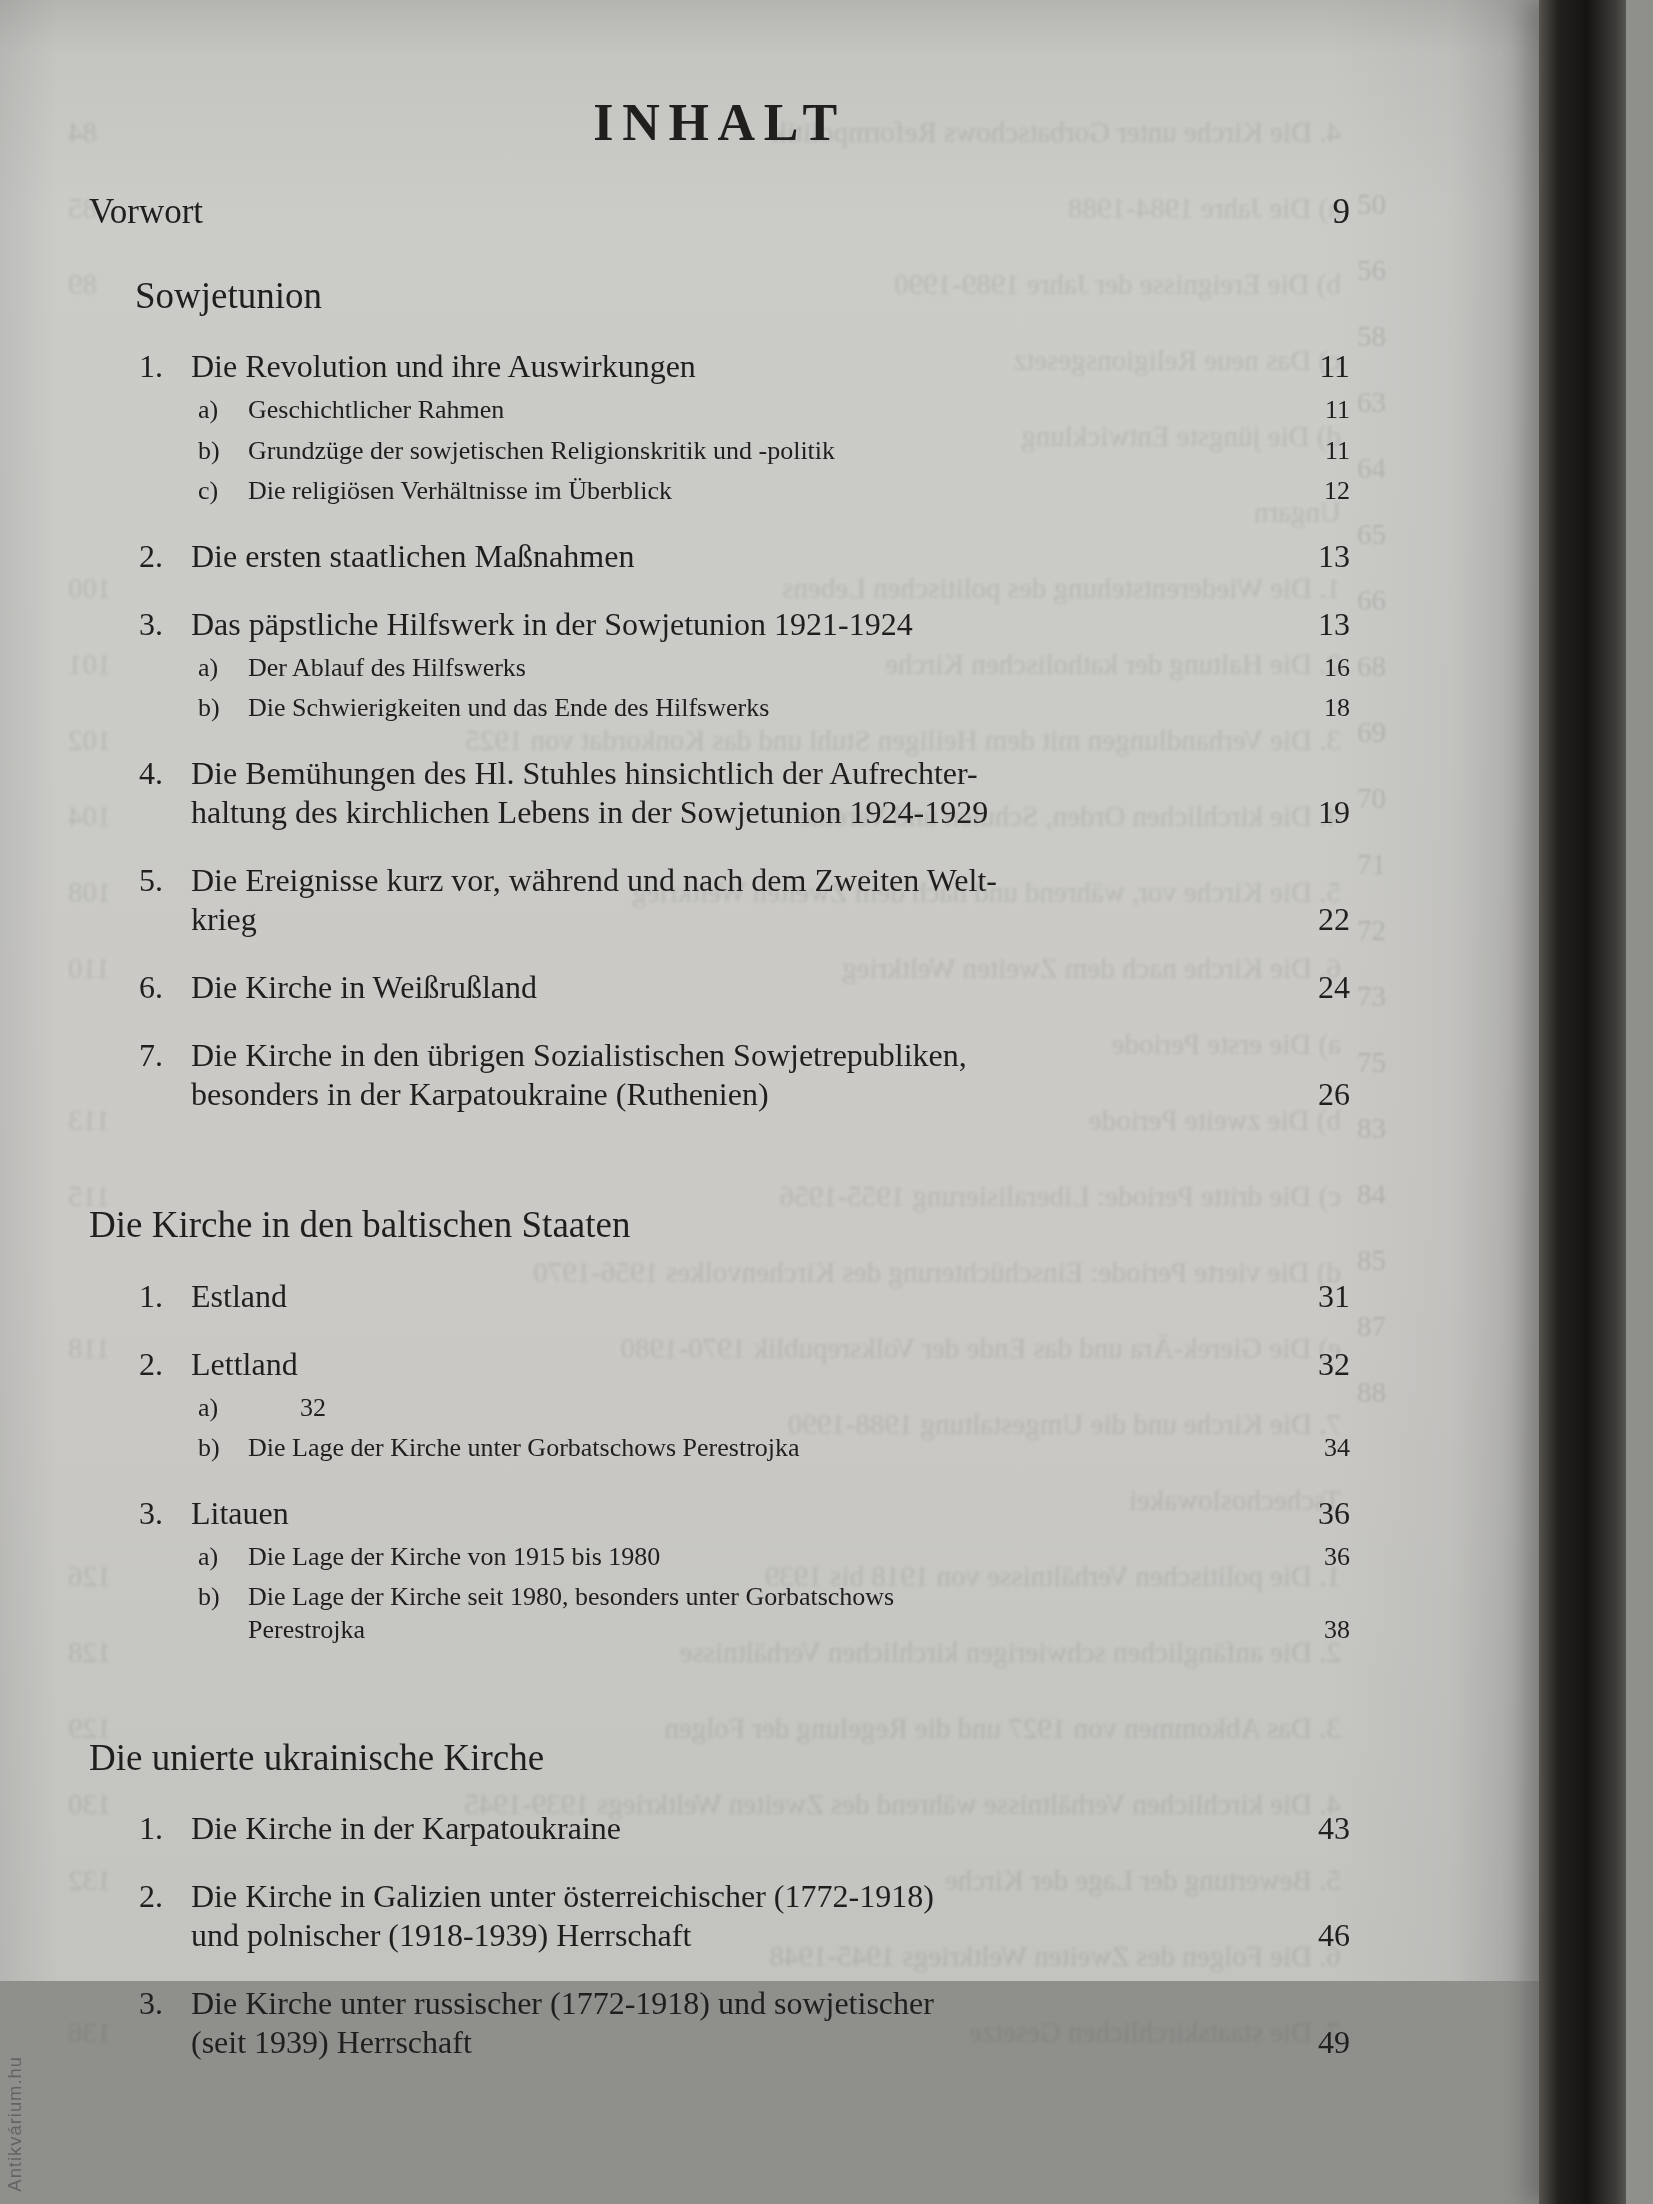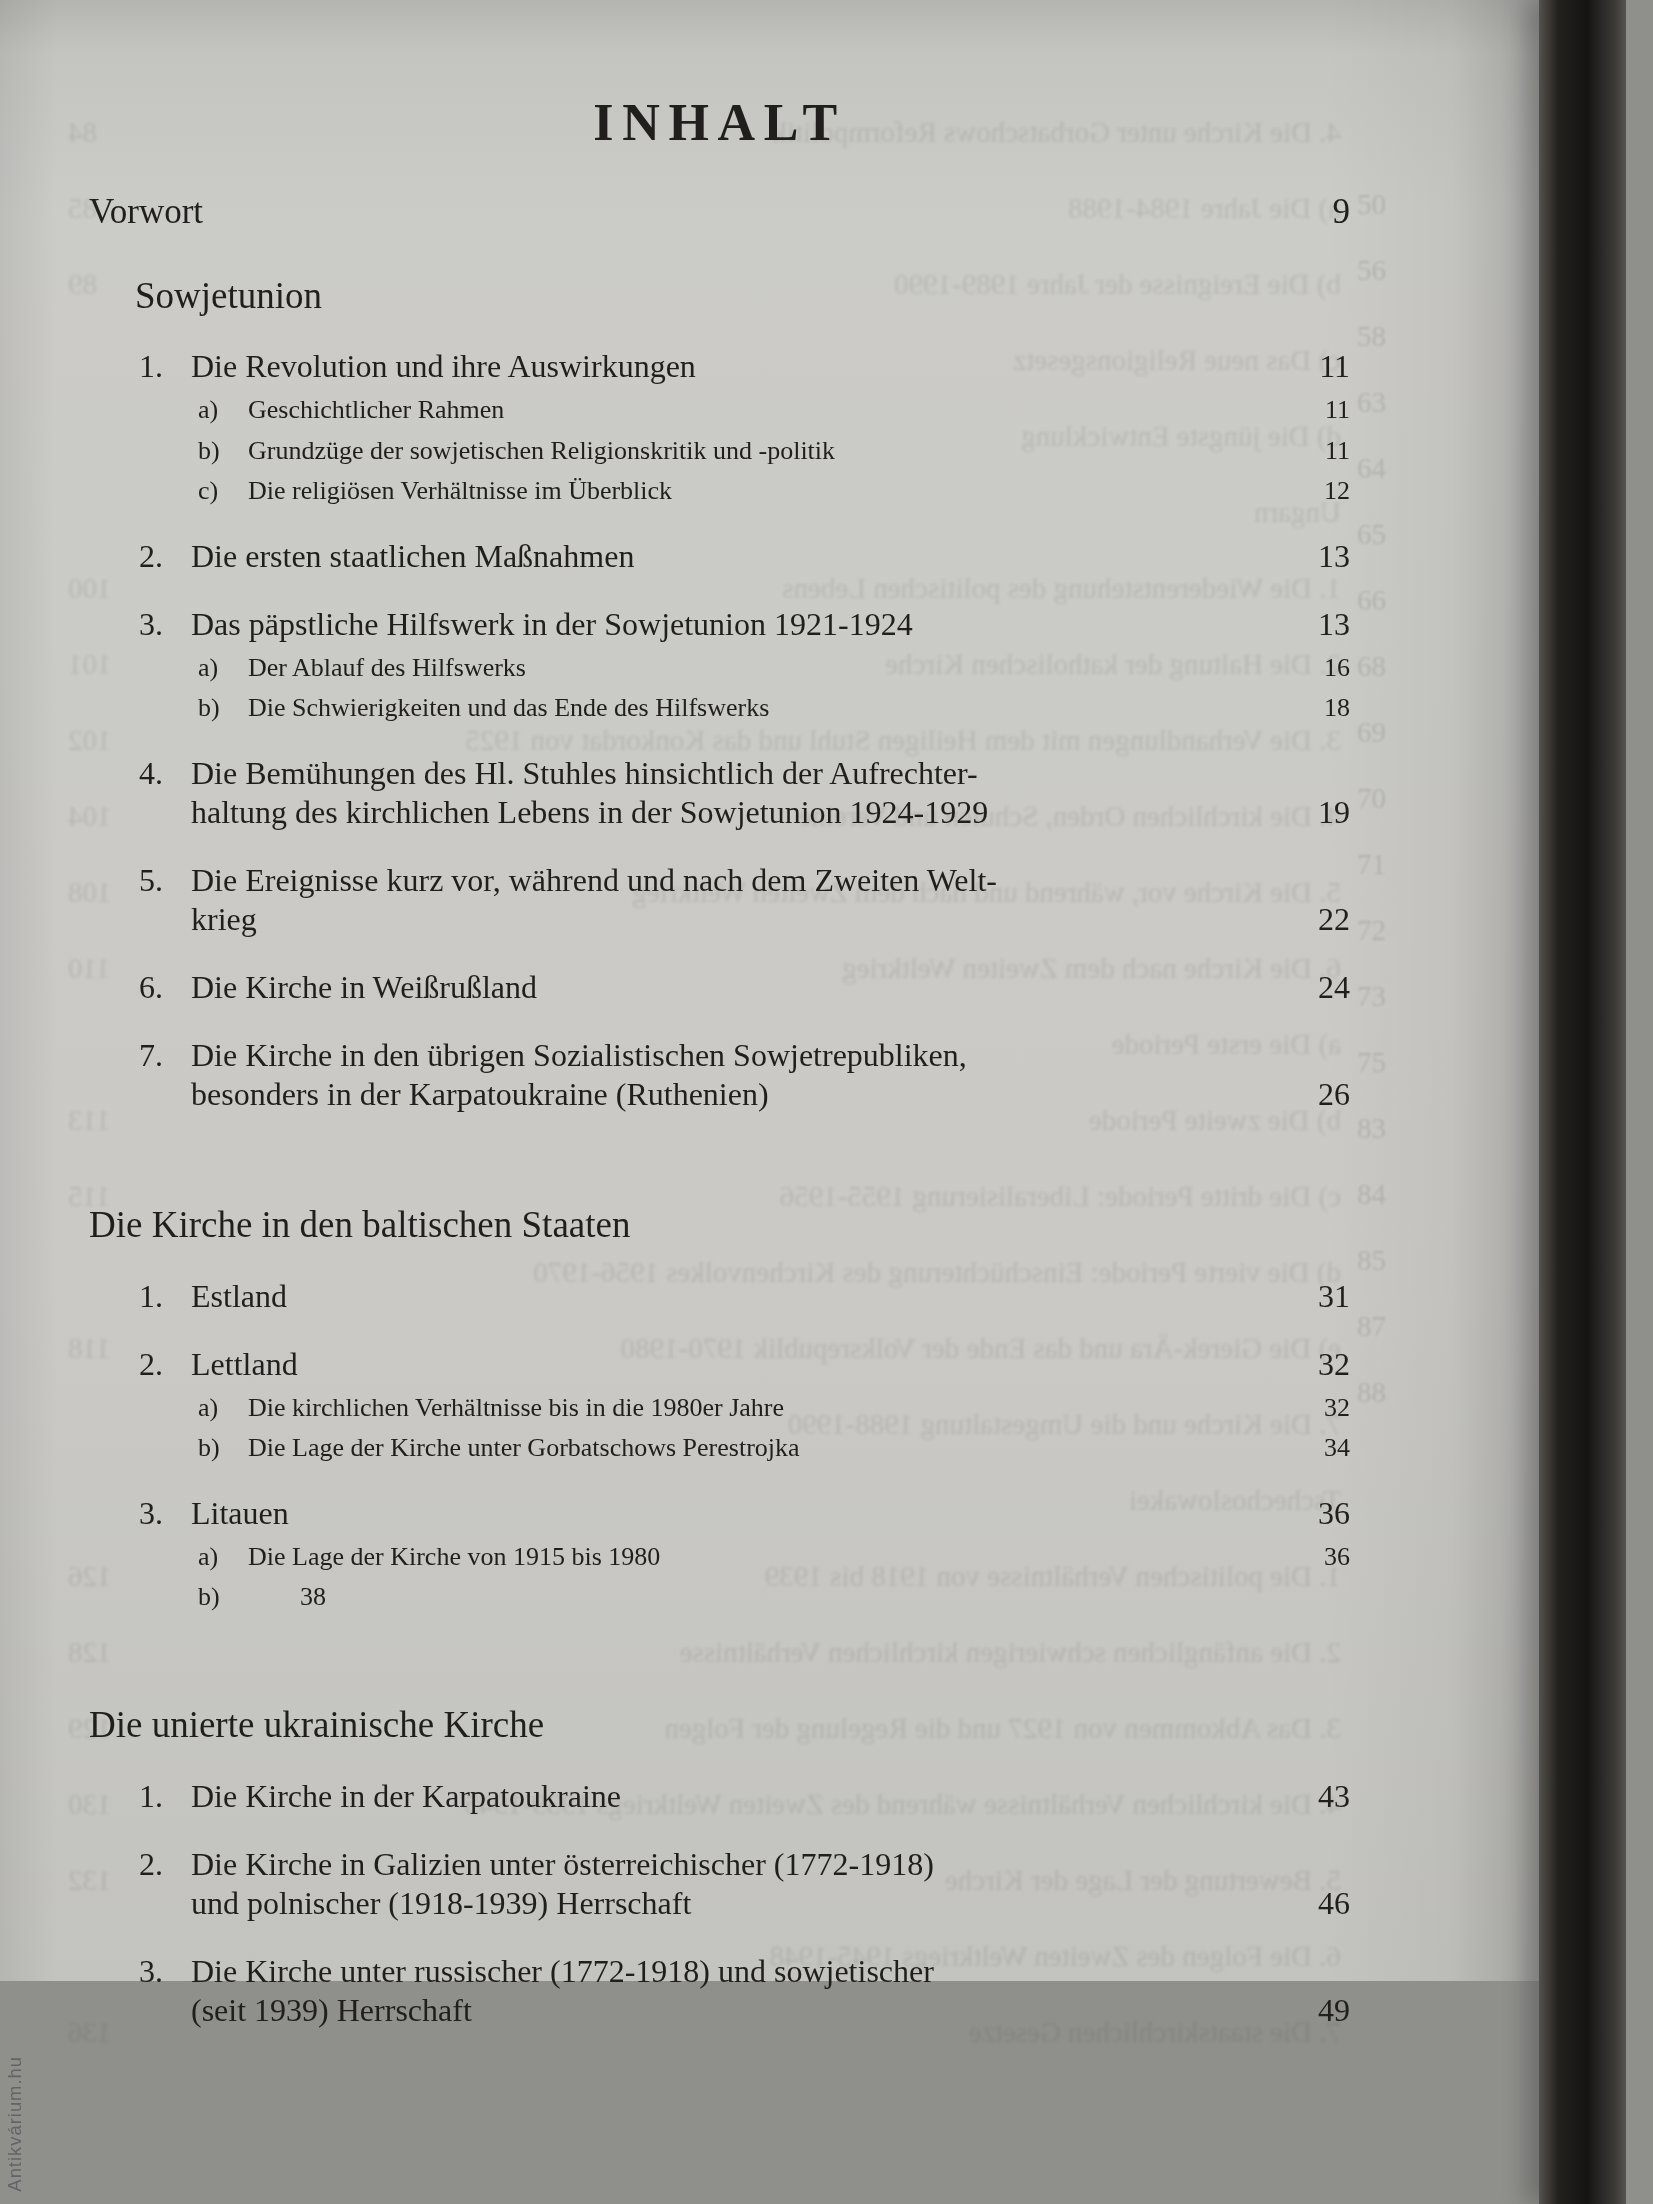--- a/index.html
+++ b/index.html
@@ -394,21 +394,20 @@
         </div>
 
         <div class="row" data-type="entry">
           <span class="num">2.</span>
           <span class="title">Lettland</span>
           <span class="pg">32</span>
         </div>
 
         <div class="row" data-type="sub">
           <span class="num">a)</span>
-          <span class="title">Die kirchlichen Verhältnisse bis in die 1980er Jahre</span>
           <span class="pg">32</span>
         </div>
 
         <div class="row" data-type="sub">
           <span class="num">b)</span>
           <span class="title">Die Lage der Kirche unter Gorbatschows Perestrojka</span>
           <span class="pg">34</span>
         </div>
 
         <div class="row" data-type="entry">
@@ -418,20 +417,22 @@
         </div>
 
         <div class="row" data-type="sub">
           <span class="num">a)</span>
           <span class="title">Die Lage der Kirche von 1915 bis 1980</span>
           <span class="pg">36</span>
         </div>
 
         <div class="row" data-type="sub">
           <span class="num">b)</span>
+          <span class="title">Die Lage der Kirche seit 1980, besonders unter Gorbatschows
+Perestrojka</span>
           <span class="pg">38</span>
         </div>
 
         <div class="row" data-type="section">
 
           <span class="title">Die unierte ukrainische Kirche</span>
           <span class="pg"></span>
         </div>
 
         <div class="row" data-type="entry">

